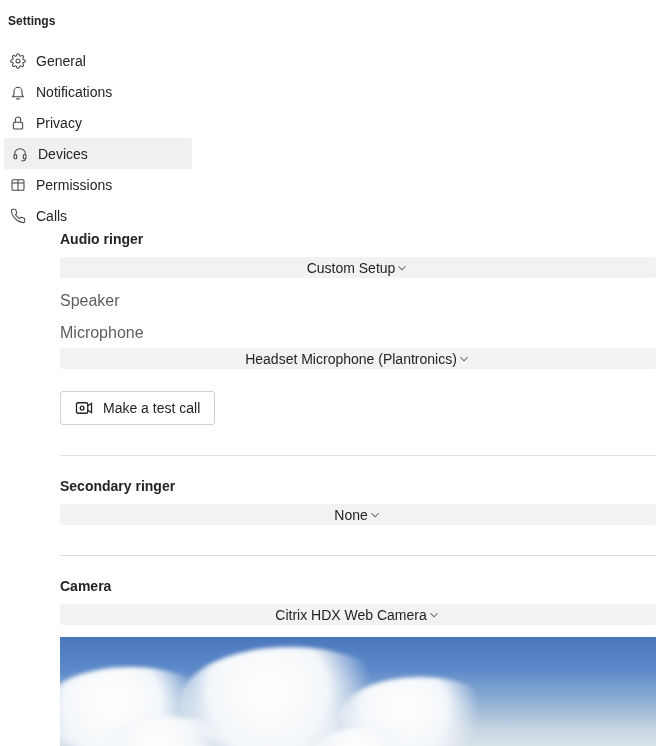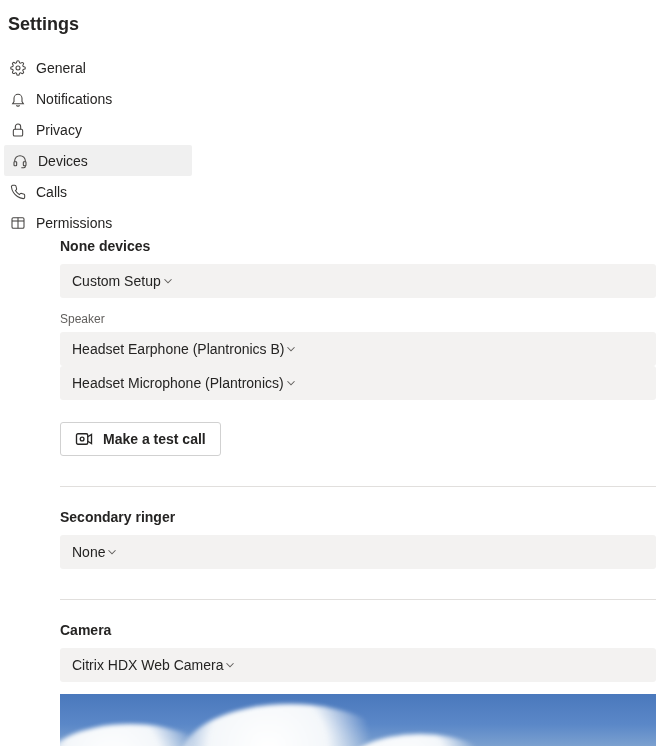--- a/index.html
+++ b/index.html
@@ -5,21 +5,21 @@
   * { box-sizing: border-box; margin: 0; padding: 0; }
   body {
     font-family: "Segoe UI", -apple-system, BlinkMacSystemFont, sans-serif;
     background: #fff;
     color: #252423;
     width: 664px;
     height: 746px;
     overflow: hidden;
   }
   .page-title {
-    font-size: 18px;
+    font-size: 12px;
     font-weight: 700;
     padding: 14px 0 0 8px;
   }
   .layout {
     display: flex;
     margin-top: 17px;
     flex-direction: column;
   }
   .sidebar {
     width: 192px;
@@ -54,49 +54,49 @@
     padding-left: 60px;
     padding-right: 8px;
   }
   .section-heading {
     font-size: 14px;
     font-weight: 700;
     color: #252423;
     margin-bottom: 10px;
   }
   .section-sub {
-    font-size: 12px;
+    font-size: 16px;
     color: #605e5c;
     margin-bottom: 6px;
     margin-top: 14px;
   }
   .select {
     width: 100%;
     background: #f3f2f1;
-    height: 34px;
+    height: 21px;
     border-radius: 3px;
     display: flex;
     align-items: center;
-    justify-content: flex-start;
+    justify-content: center;
     padding: 8px 12px;
     font-size: 14px;
     color: #252423;
     cursor: pointer;
   }
   .chev svg { display:block; }
   .test-call-btn {
     display: inline-flex;
     align-items: center;
     height: 34px;
     border: 1px solid #d1d1d1;
     background: #fff;
     border-radius: 3px;
     padding: 0 14px;
     font-size: 14px;
-    font-weight: 700;
+    font-weight: 400;
     cursor: pointer;
     margin-top: 22px;
     color: #252423;
   }
   .test-call-btn .icon {
     margin-right: 10px;
     display:flex;
     align-items:center;
   }
   .divider {
@@ -173,62 +173,55 @@
             <rect x="17" y="13" width="4" height="6" rx="1"></rect>
             <path d="M20 19v1a2 2 0 0 1-2 2h-4"></path>
           </svg>
       </span>
       <span>Devices</span>
     </div>
 
     <div class="sidebar-item">
       <span class="icon">
         <svg width="16" height="16" viewBox="0 0 24 24" fill="none" stroke="currentColor" stroke-width="1.6">
-            <path d="M22 16.92v3a2 2 0 0 1-2.18 2 19.8 19.8 0 0 1-8.63-3.07 19.5 19.5 0 0 1-6-6A19.8 19.8 0 0 1 2.12 4.18 2 2 0 0 1 4.11 2h3a2 2 0 0 1 2 1.72c.13.96.37 1.9.72 2.8a2 2 0 0 1-.45 2.11L8.09 9.91a16 16 0 0 0 6 6l1.28-1.29a2 2 0 0 1 2.11-.45c.9.35 1.84.59 2.8.72A2 2 0 0 1 22 16.92z"></path>
-          </svg>
-      </span>
-      <span>Calls</span>
-    </div>
-
-    <div class="sidebar-item">
-      <span class="icon">
-        <svg width="16" height="16" viewBox="0 0 24 24" fill="none" stroke="currentColor" stroke-width="1.6">
             <rect x="3" y="4" width="18" height="16" rx="2"></rect>
             <line x1="3" y1="9" x2="21" y2="9"></line>
             <line x1="12" y1="4" x2="12" y2="20"></line>
           </svg>
       </span>
       <span>Permissions</span>
     </div>
 
+    <div class="sidebar-item">
+      <span class="icon">
+        <svg width="16" height="16" viewBox="0 0 24 24" fill="none" stroke="currentColor" stroke-width="1.6">
+            <path d="M22 16.92v3a2 2 0 0 1-2.18 2 19.8 19.8 0 0 1-8.63-3.07 19.5 19.5 0 0 1-6-6A19.8 19.8 0 0 1 2.12 4.18 2 2 0 0 1 4.11 2h3a2 2 0 0 1 2 1.72c.13.96.37 1.9.72 2.8a2 2 0 0 1-.45 2.11L8.09 9.91a16 16 0 0 0 6 6l1.28-1.29a2 2 0 0 1 2.11-.45c.9.35 1.84.59 2.8.72A2 2 0 0 1 22 16.92z"></path>
+          </svg>
+      </span>
+      <span>Calls</span>
+    </div>
+
   </nav>
 
   <main class="main">
 
-    <div class="section-heading">None devices</div>
+    <div class="section-heading">Audio ringer</div>
 
     <div class="select">
       <span>Custom Setup</span>
       <span class="chev">
         <svg width="14" height="14" viewBox="0 0 24 24" fill="none" stroke="#605e5c" stroke-width="1.8">
             <polyline points="6 9 12 15 18 9"></polyline>
           </svg>
       </span>
     </div>
 
     <div class="section-sub">Speaker</div>
-    <div class="select">
-      <span>Headset Earphone (Plantronics B)</span>
-      <span class="chev">
-        <svg width="14" height="14" viewBox="0 0 24 24" fill="none" stroke="#605e5c" stroke-width="1.8">
-            <polyline points="6 9 12 15 18 9"></polyline>
-          </svg>
-      </span>
-    </div>
-
+
+    <div class="section-sub">Microphone</div>
     <div class="select">
       <span>Headset Microphone (Plantronics)</span>
       <span class="chev">
         <svg width="14" height="14" viewBox="0 0 24 24" fill="none" stroke="#605e5c" stroke-width="1.8">
             <polyline points="6 9 12 15 18 9"></polyline>
           </svg>
       </span>
     </div>
 
     <button class="test-call-btn">

